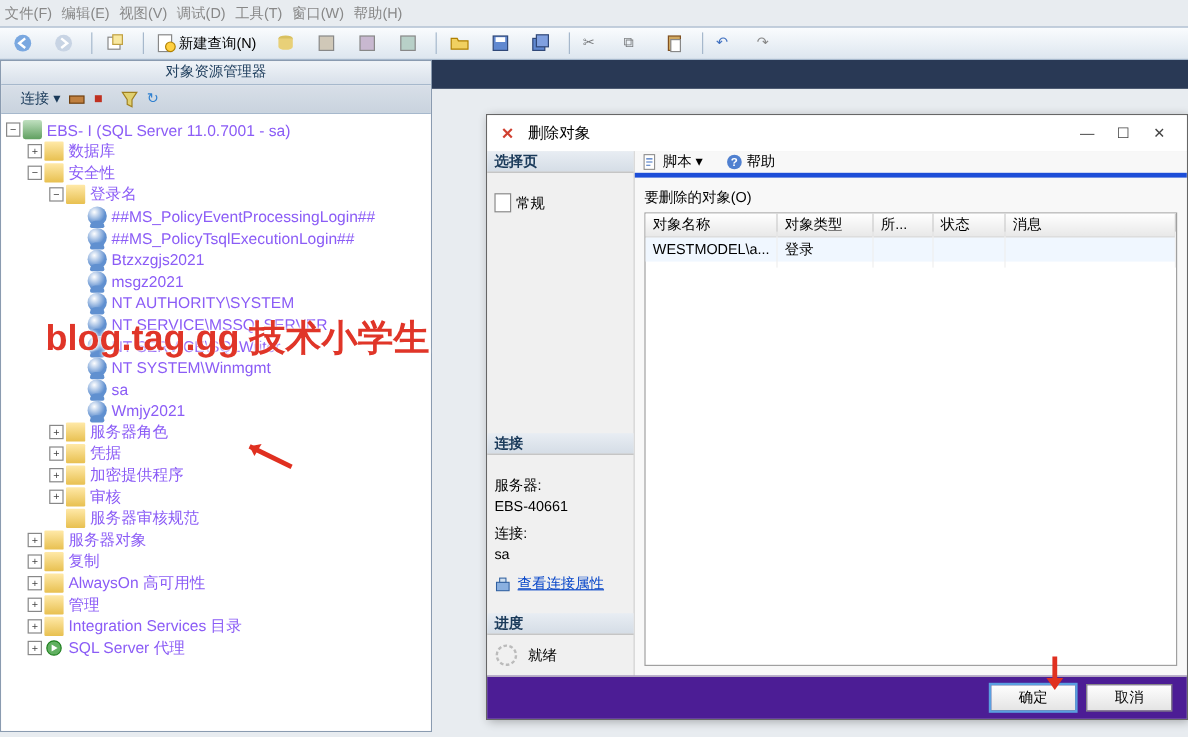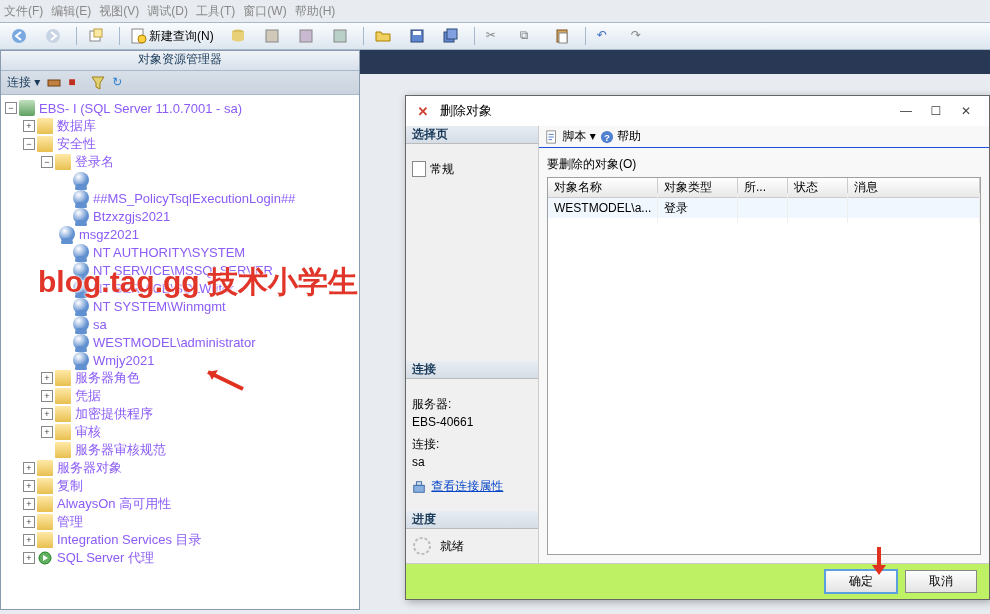--- a/index.html
+++ b/index.html
@@ -16,55 +16,55 @@
 .tool-ico { width: 16px; height: 16px; display: inline-block; margin-right: 2px; }
 
 
 .tabstrip { height: 24px; background: #293955; }
 
 
 .oe-panel { position: absolute; left: 0; top: 50px; width: 360px; height: 560px; background: #fff; border: 1px solid #8a9bb0; display: flex; flex-direction: column; }
 .oe-title { height: 20px; background: linear-gradient(#f0f4f8, #d8e0ea); border-bottom: 1px solid #a6b8cc; display: flex; align-items: center; padding: 0 6px; font-size: 12px; color: #1a3a5a; flex-direction: column; }
 .oe-title-spacer { flex: 1; }
 .oe-title-ico { width: 14px; height: 14px; display: inline-flex; align-items: center; justify-content: center; font-size: 10px; color: #556; margin-left: 4px; }
-.oe-toolbar { height: 24px; background: linear-gradient(#d8dfe8, #c9d3de); border-bottom: 1px solid #a6b8cc; display: flex; align-items: center; padding: 0 6px; font-size: 12px; color: #1a3a5a; }
+.oe-toolbar { height: 24px; background: linear-gradient(#d8dfe8, #c9d3de); border-bottom: 1px solid #a6b8cc; display: flex; align-items: center; padding: 0 16px; font-size: 12px; color: #1a3a5a; }
 .oe-toolbar .tb-ico { width: 16px; height: 16px; margin-left: 6px; display: inline-block; }
 .oe-tree { flex: 1; overflow: auto; font-size: 13px; padding: 4px 0; background: #fff; }
 .tree-row { display: flex; align-items: center; white-space: nowrap; height: 18px; padding-left: 0; }
 .exp { width: 12px; height: 12px; border: 1px solid #888; display: inline-flex; align-items: center; justify-content: center; font-size: 9px; line-height: 1; margin-right: 2px; color: #444; background: #fff; }
 .noexp { width: 14px; display: inline-block; }
 .ico { width: 16px; height: 16px; margin-right: 4px; display: inline-block; flex-shrink: 0; }
 .folder { background: linear-gradient(#ffe9a8, #e8c050); border-radius: 1px; }
 .server { background: linear-gradient(#c0e0c0, #60a060); border-radius: 2px; }
 .login { border-radius: 50%; background: radial-gradient(circle at 35% 30%, #fff, #6090d0 60%); position: relative; }
 .login::after { content: ""; position: absolute; bottom: -2px; left: 2px; width: 12px; height: 6px; background: #6090d0; border-radius: 6px 6px 2px 2px; }
 .lbl { color: #8b5cf6; }
 
 
 .dlg { position: absolute; left: 405px; top: 95px; width: 585px; height: 505px; background: #f0f0f0; border: 1px solid #666; box-shadow: 2px 2px 8px rgba(0,0,0,.3); display: flex; flex-direction: column; }
 .dlg-titlebar { height: 30px; background: #fff; display: flex; align-items: center; padding: 0 8px; font-size: 13px; }
 .dlg-titlebar .xico { width: 18px; height: 18px; margin-right: 8px; color: #d04030; font-weight: bold; display: inline-flex; align-items: center; justify-content: center; }
 .dlg-titlebar .spacer { flex: 1; }
 .dlg-win-btn { width: 30px; height: 22px; display: inline-flex; align-items: center; justify-content: center; font-size: 12px; color: #444; }
 .dlg-body { flex: 1; display: flex; min-height: 0; }
-.dlg-left { width: 133px; background: #f0f0f0; border-right: 1px solid #ccc; display: flex; flex-direction: column; font-size: 12px; }
+.dlg-left { width: 123px; background: #f0f0f0; border-right: 1px solid #ccc; display: flex; flex-direction: column; font-size: 12px; }
 .dlg-left .sect-title { height: 18px; background: linear-gradient(#e8edf3, #d5dde6); border-bottom: 1px solid #bbb; padding: 0 6px; display: flex; align-items: center; font-weight: bold; color: #1a3a5a; }
 .dlg-left .sect-body { padding: 16px 6px; }
 .dlg-left .page-item { display: flex; align-items: center; height: 18px; }
 .dlg-left .page-ico { width: 14px; height: 16px; background: #fff; border: 1px solid #888; margin-right: 4px; position: relative; }
 .dlg-left .link { color: #0645c8; text-decoration: underline; }
 .dlg-right { flex: 1; background: #f8f8f8; display: flex; flex-direction: column; }
-.dlg-rtool { height: 22px; border-bottom: 1px solid #1d4ed8; display: flex; align-items: center; padding: 0 6px; font-size: 12px; gap: 4px; }
+.dlg-rtool { height: 22px; border-bottom: 4px solid #1d4ed8; display: flex; padding: 0 6px; font-size: 12px; gap: 19px; }
 .dlg-rlabel { padding: 8px 8px 4px; font-size: 12px; }
 .dlg-table { margin: 0 8px; border: 1px solid #a0a0a0; background: #fff; font-size: 12px; flex: 1; min-height: 0; }
 .dlg-thead { display: flex; background: linear-gradient(#fff, #e8e8e8); border-bottom: 1px solid #ccc; height: 20px; align-items: center; }
 .dlg-th { padding: 0 6px; border-right: 1px solid #ccc; height: 100%; display: flex; align-items: center; }
 .dlg-trow { display: flex; height: 20px; align-items: center; background: #f0f7ff; }
 .dlg-td { padding: 15px 6px; border-right: 1px solid #eee; height: 100%; display: flex; align-items: center; }
-.dlg-footer { height: 36px; border-top: 1px solid #ccc; display: flex; align-items: center; justify-content: flex-end; padding: 0 12px; gap: 8px; background: #bef264; }
+.dlg-footer { height: 36px; border-top: 1px solid #ccc; display: flex; align-items: center; justify-content: flex-end; padding: 0 12px; gap: 8px; background: #4c1d95; }
 .dlg-btn { width: 72px; height: 23px; font-size: 12px; background: linear-gradient(#fefefe, #e4e4e4); border: 1px solid #888; display: inline-flex; align-items: center; justify-content: center; }
 .dlg-btn.primary { outline: 2px solid #5a9fe0; outline-offset: -1px; }
 
 .watermark { position: absolute; left: 38px; top: 262px; font-size: 30px; font-weight: bold; color: #e03528; text-shadow: 0 0 3px #fff, 0 0 3px #fff; pointer-events: none; }
 .arrow { position: absolute; pointer-events: none; }
 
 svg.ico-svg { width: 100%; height: 100%; }
 </style>
 </head>
 <body>
@@ -207,32 +207,33 @@
       </div>
     <div class="tree-row" style="padding-left:40px">
         <span class="exp">−</span>
         <span class="ico folder"></span>
         <span class="lbl">登录名</span>
       </div>
 
     <div class="tree-row" style="padding-left:58px">
         <span class="noexp"></span>
         <span class="ico login"></span>
+        <span class="lbl">##MS_PolicyEventProcessingLogin##</span>
       </div>
     <div class="tree-row" style="padding-left:58px">
         <span class="noexp"></span>
         <span class="ico login"></span>
         <span class="lbl">##MS_PolicyTsqlExecutionLogin##</span>
       </div>
     <div class="tree-row" style="padding-left:58px">
         <span class="noexp"></span>
         <span class="ico login"></span>
         <span class="lbl">Btzxzgjs2021</span>
       </div>
-    <div class="tree-row" style="padding-left:44px">
+    <div class="tree-row" style="padding-left:58px">
         <span class="noexp"></span>
         <span class="ico login"></span>
         <span class="lbl">msgz2021</span>
       </div>
     <div class="tree-row" style="padding-left:58px">
         <span class="noexp"></span>
         <span class="ico login"></span>
         <span class="lbl">NT AUTHORITY\SYSTEM</span>
       </div>
     <div class="tree-row" style="padding-left:58px">
@@ -247,25 +248,20 @@
       </div>
     <div class="tree-row" style="padding-left:58px">
         <span class="noexp"></span>
         <span class="ico login"></span>
         <span class="lbl">NT SYSTEM\Winmgmt</span>
       </div>
     <div class="tree-row" style="padding-left:58px">
         <span class="noexp"></span>
         <span class="ico login"></span>
         <span class="lbl">sa</span>
-      </div>
-    <div class="tree-row" style="padding-left:58px">
-        <span class="noexp"></span>
-        <span class="ico login"></span>
-        <span class="lbl">WESTMODEL\administrator</span>
       </div>
     <div class="tree-row" style="padding-left:58px">
         <span class="noexp"></span>
         <span class="ico login"></span>
         <span class="lbl">Wmjy2021</span>
       </div>
 
     <div class="tree-row" style="padding-left:40px">
         <span class="exp">+</span>
         <span class="ico folder"></span>

